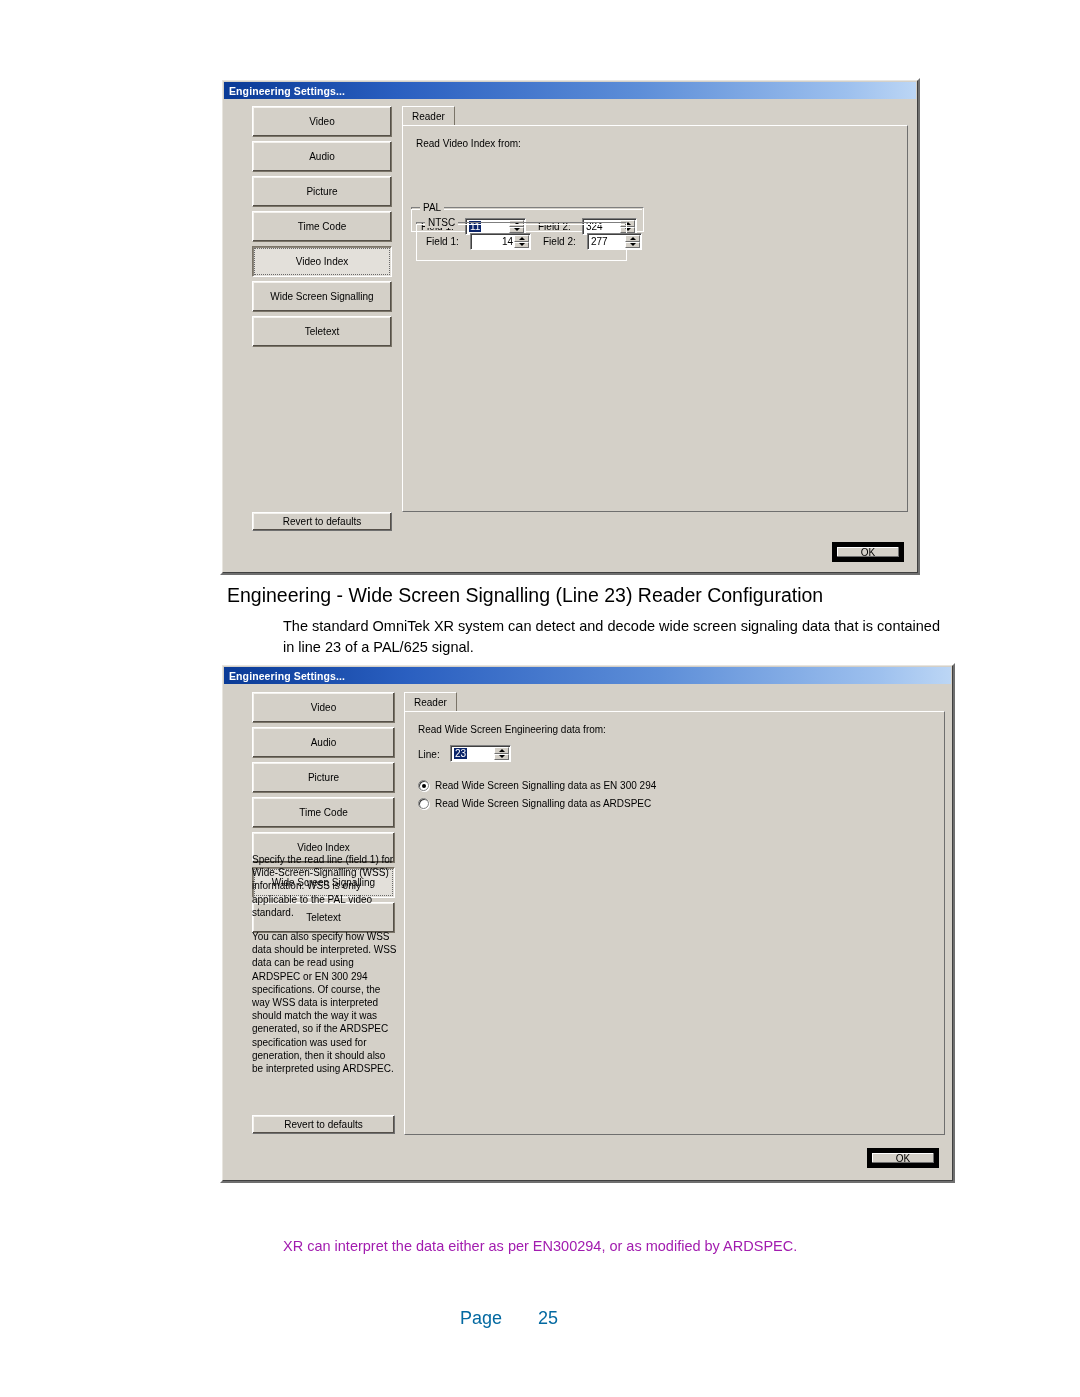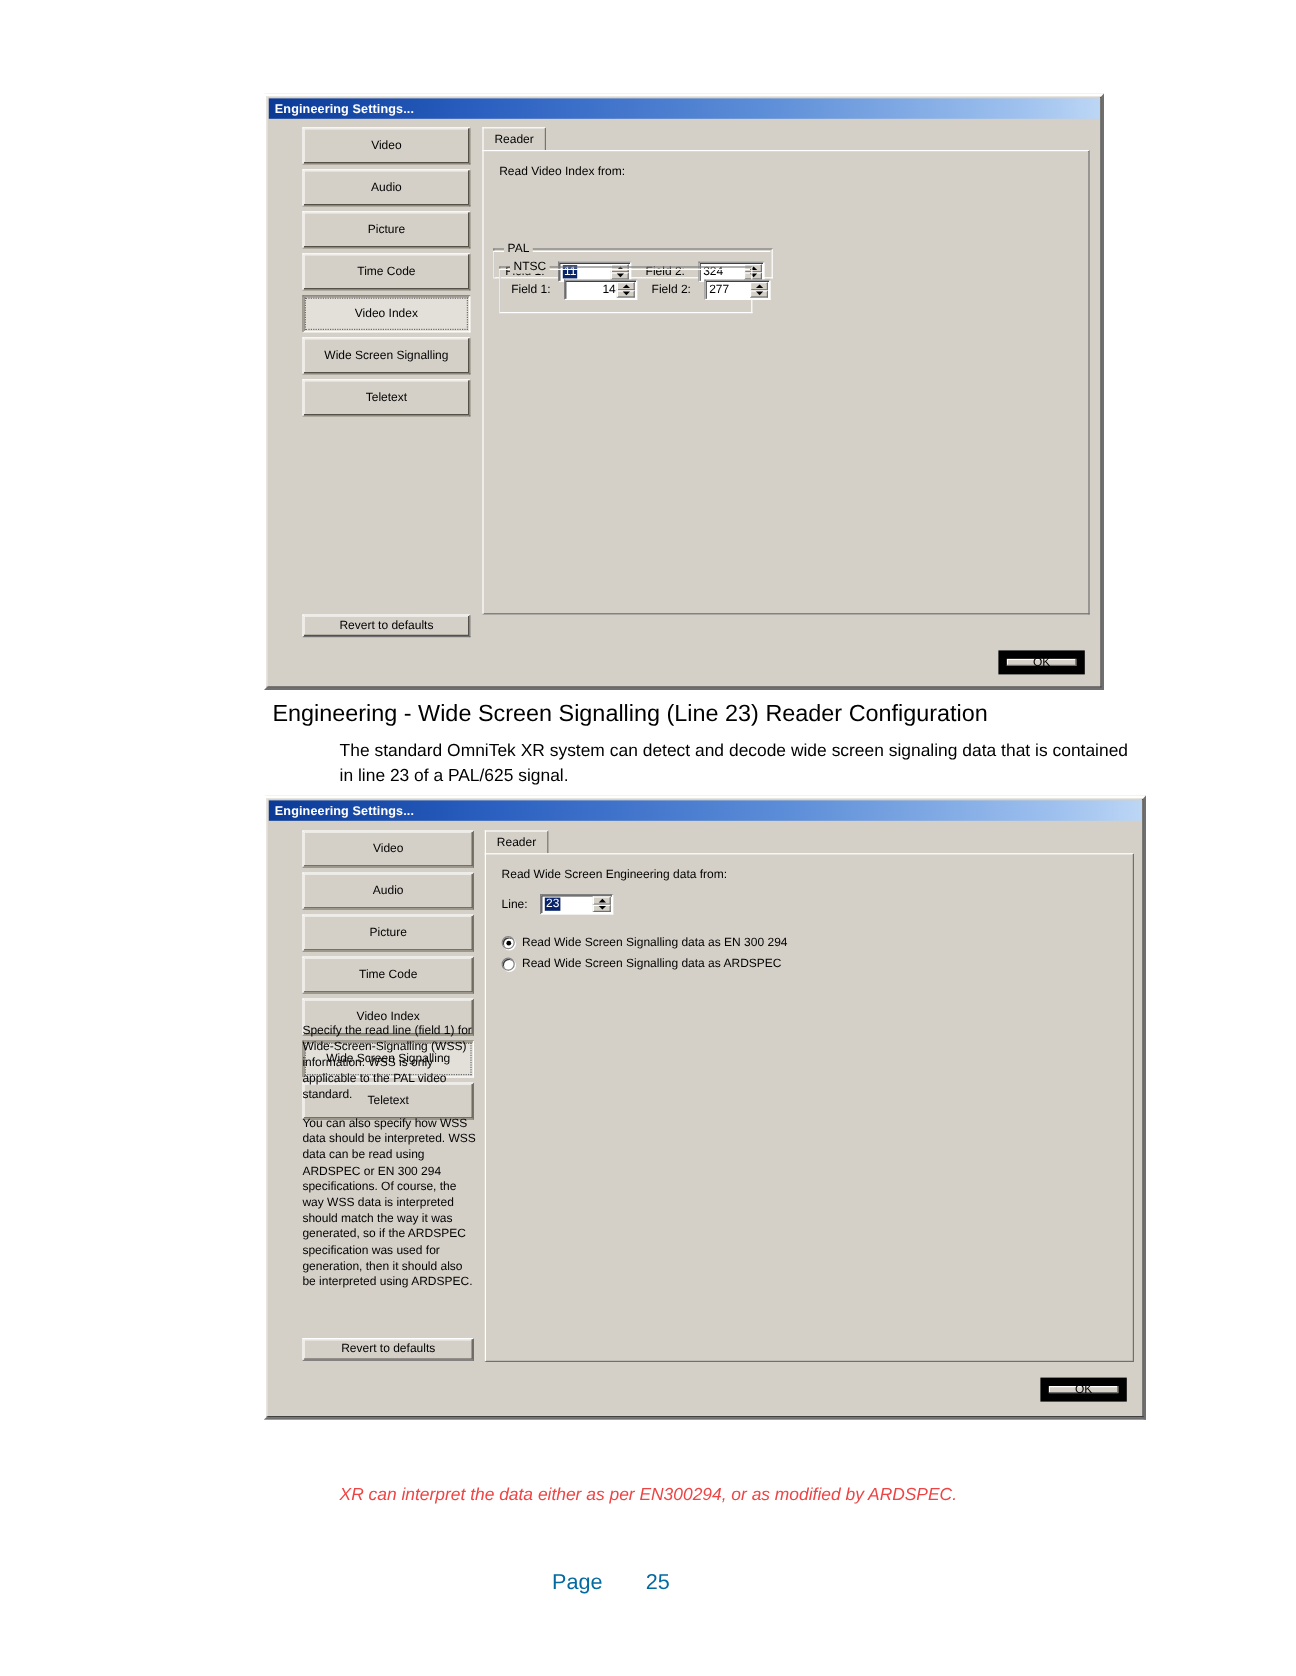--- a/index.html
+++ b/index.html
@@ -249,21 +249,21 @@
     border-bottom: 1px solid #6f6f6f;
     box-shadow: inset -1px -1px 0 #55504a, inset 1px 1px 0 #f4f2ee;
     display: flex;
     align-items: center;
     justify-content: center;
     font-size: 10px;
     box-sizing: border-box;
     font-family: "Liberation Sans", sans-serif;
   }
   .pushbtn.ok {
-    border: 7px solid #000000;
+    border: 5px solid #000000;
     box-shadow: inset -1px -1px 0 #6f6f6f, inset 1px 1px 0 #ffffff;
   }
 
   
   .helptext {
     position: absolute;
     font-size: 10px;
     line-height: 13.2px;
     color: #000;
     font-family: "Liberation Sans", sans-serif;
@@ -284,23 +284,22 @@
     font-size: 14.5px;
     line-height: 21px;
     text-align: justify;
     font-family: "Liberation Sans", sans-serif;
     color: #000;
   }
   .doc-caption {
     position: absolute;
     font-size: 14.5px;
     font-family: "Liberation Sans", sans-serif;
-    color: #ef4444;
-    white-space: nowrap;
-    font-style: italic;
+    color: #a21caf;
+    white-space: nowrap;
   }
   .footer {
     position: absolute;
     font-size: 18px;
     font-family: "Liberation Sans", sans-serif;
     color: #0369a1;
     white-space: nowrap;
   }
   .footer .pg-num { display: inline-block; margin-left: 36px; }
 </style>

